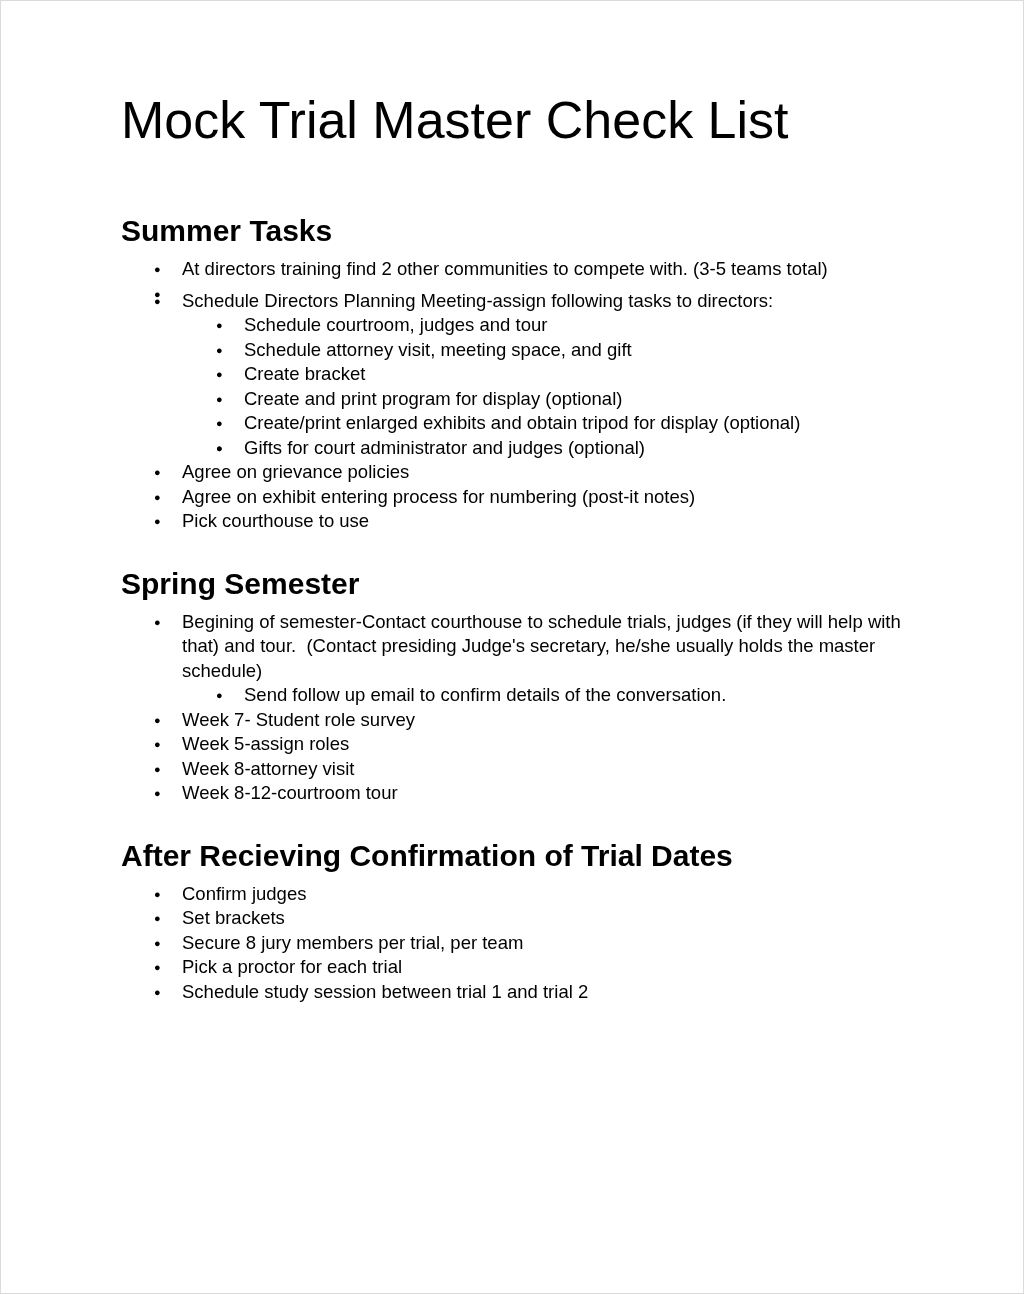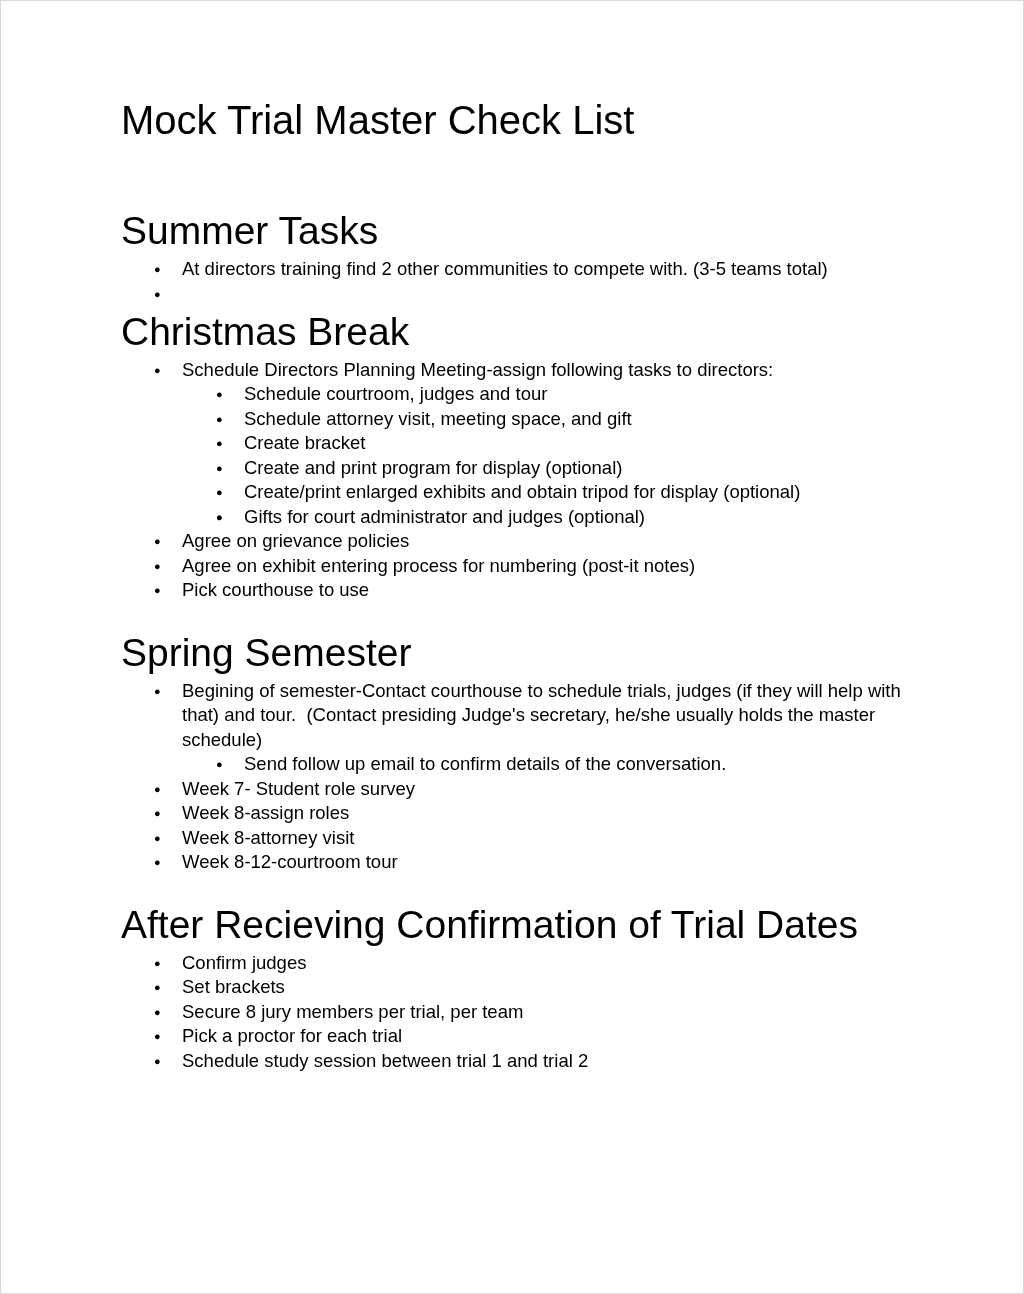--- a/index.html
+++ b/index.html
@@ -8,30 +8,30 @@
     height: 1294px;
     box-sizing: border-box;
     background: #ffffff;
     border: 1px solid #d9dcde;
     padding: 95px 100px 0 120px;
     font-family: "Liberation Sans", sans-serif;
     color: #000000;
     overflow: hidden;
   }
   .doc-title {
-    font-size: 40px;
+    font-size: 52px;
     line-height: 48px;
     font-weight: 400;
     margin: 0 0 67px 0;
     letter-spacing: 0;
   }
   .section-heading {
-    font-size: 39px;
+    font-size: 30px;
     line-height: 39px;
-    font-weight: 400;
+    font-weight: 700;
     margin: 30px 0 7px 0;
   }
   ul.checklist {
     list-style: none;
     margin: 7px 0 0 0;
     padding: 0;
     font-size: 18.5px;
     line-height: 24.5px;
   }
   ul.checklist li { position: relative; }
@@ -54,41 +54,40 @@
 <div class="page">
 
   <h1 class="doc-title">Mock Trial Master Check List</h1>
 
   <h2 class="section-heading">Summer Tasks</h2>
   <ul class="checklist">
     <li class="lvl1"><span class="b">●</span><span class="t">At directors training find 2 other communities to compete with. (3-5 teams total)</span></li>
     <li class="lvl1"><span class="b">●</span></li>
   </ul>
 
-  <h2 class="section-heading">Christmas Break</h2>
   <ul class="checklist">
     <li class="lvl1"><span class="b">●</span><span class="t">Schedule Directors Planning Meeting-assign following tasks to directors:</span></li>
     <li class="lvl2"><span class="b">●</span><span class="t">Schedule courtroom, judges and tour</span></li>
     <li class="lvl2"><span class="b">●</span><span class="t">Schedule attorney visit, meeting space, and gift</span></li>
     <li class="lvl2"><span class="b">●</span><span class="t">Create bracket</span></li>
     <li class="lvl2"><span class="b">●</span><span class="t">Create and print program for display (optional)</span></li>
     <li class="lvl2"><span class="b">●</span><span class="t">Create/print enlarged exhibits and obtain tripod for display (optional)</span></li>
     <li class="lvl2"><span class="b">●</span></li>
     <li class="lvl2"><span class="b">●</span><span class="t">Gifts for court administrator and judges (optional)</span></li>
     <li class="lvl1"><span class="b">●</span><span class="t">Agree on grievance policies</span></li>
     <li class="lvl1"><span class="b">●</span><span class="t">Agree on exhibit entering process for numbering (post-it notes)</span></li>
     <li class="lvl1"><span class="b">●</span><span class="t">Pick courthouse to use</span></li>
   </ul>
 
   <h2 class="section-heading">Spring Semester</h2>
   <ul class="checklist">
     <li class="lvl1"><span class="b">●</span><span class="t">Begining of semester-Contact courthouse to schedule trials, judges (if they will help with that) and tour.  (Contact presiding Judge's secretary, he/she usually holds the master schedule)</span></li>
     <li class="lvl2"><span class="b">●</span><span class="t">Send follow up email to confirm details of the conversation.</span></li>
     <li class="lvl1"><span class="b">●</span><span class="t">Week 7- Student role survey</span></li>
-    <li class="lvl1"><span class="b">●</span><span class="t">Week 8-assign roles</span></li>
+    <li class="lvl1"><span class="b">●</span><span class="t">Week 5-assign roles</span></li>
     <li class="lvl1"><span class="b">●</span><span class="t">Week 8-attorney visit</span></li>
     <li class="lvl1"><span class="b">●</span><span class="t">Week 8-12-courtroom tour</span></li>
   </ul>
 
   <h2 class="section-heading">After Recieving Confirmation of Trial Dates</h2>
   <ul class="checklist">
     <li class="lvl1"><span class="b">●</span><span class="t">Confirm judges</span></li>
     <li class="lvl1"><span class="b">●</span><span class="t">Set brackets</span></li>
     <li class="lvl1"><span class="b">●</span><span class="t">Secure 8 jury members per trial, per team</span></li>
     <li class="lvl1"><span class="b">●</span><span class="t">Pick a proctor for each trial</span></li>

